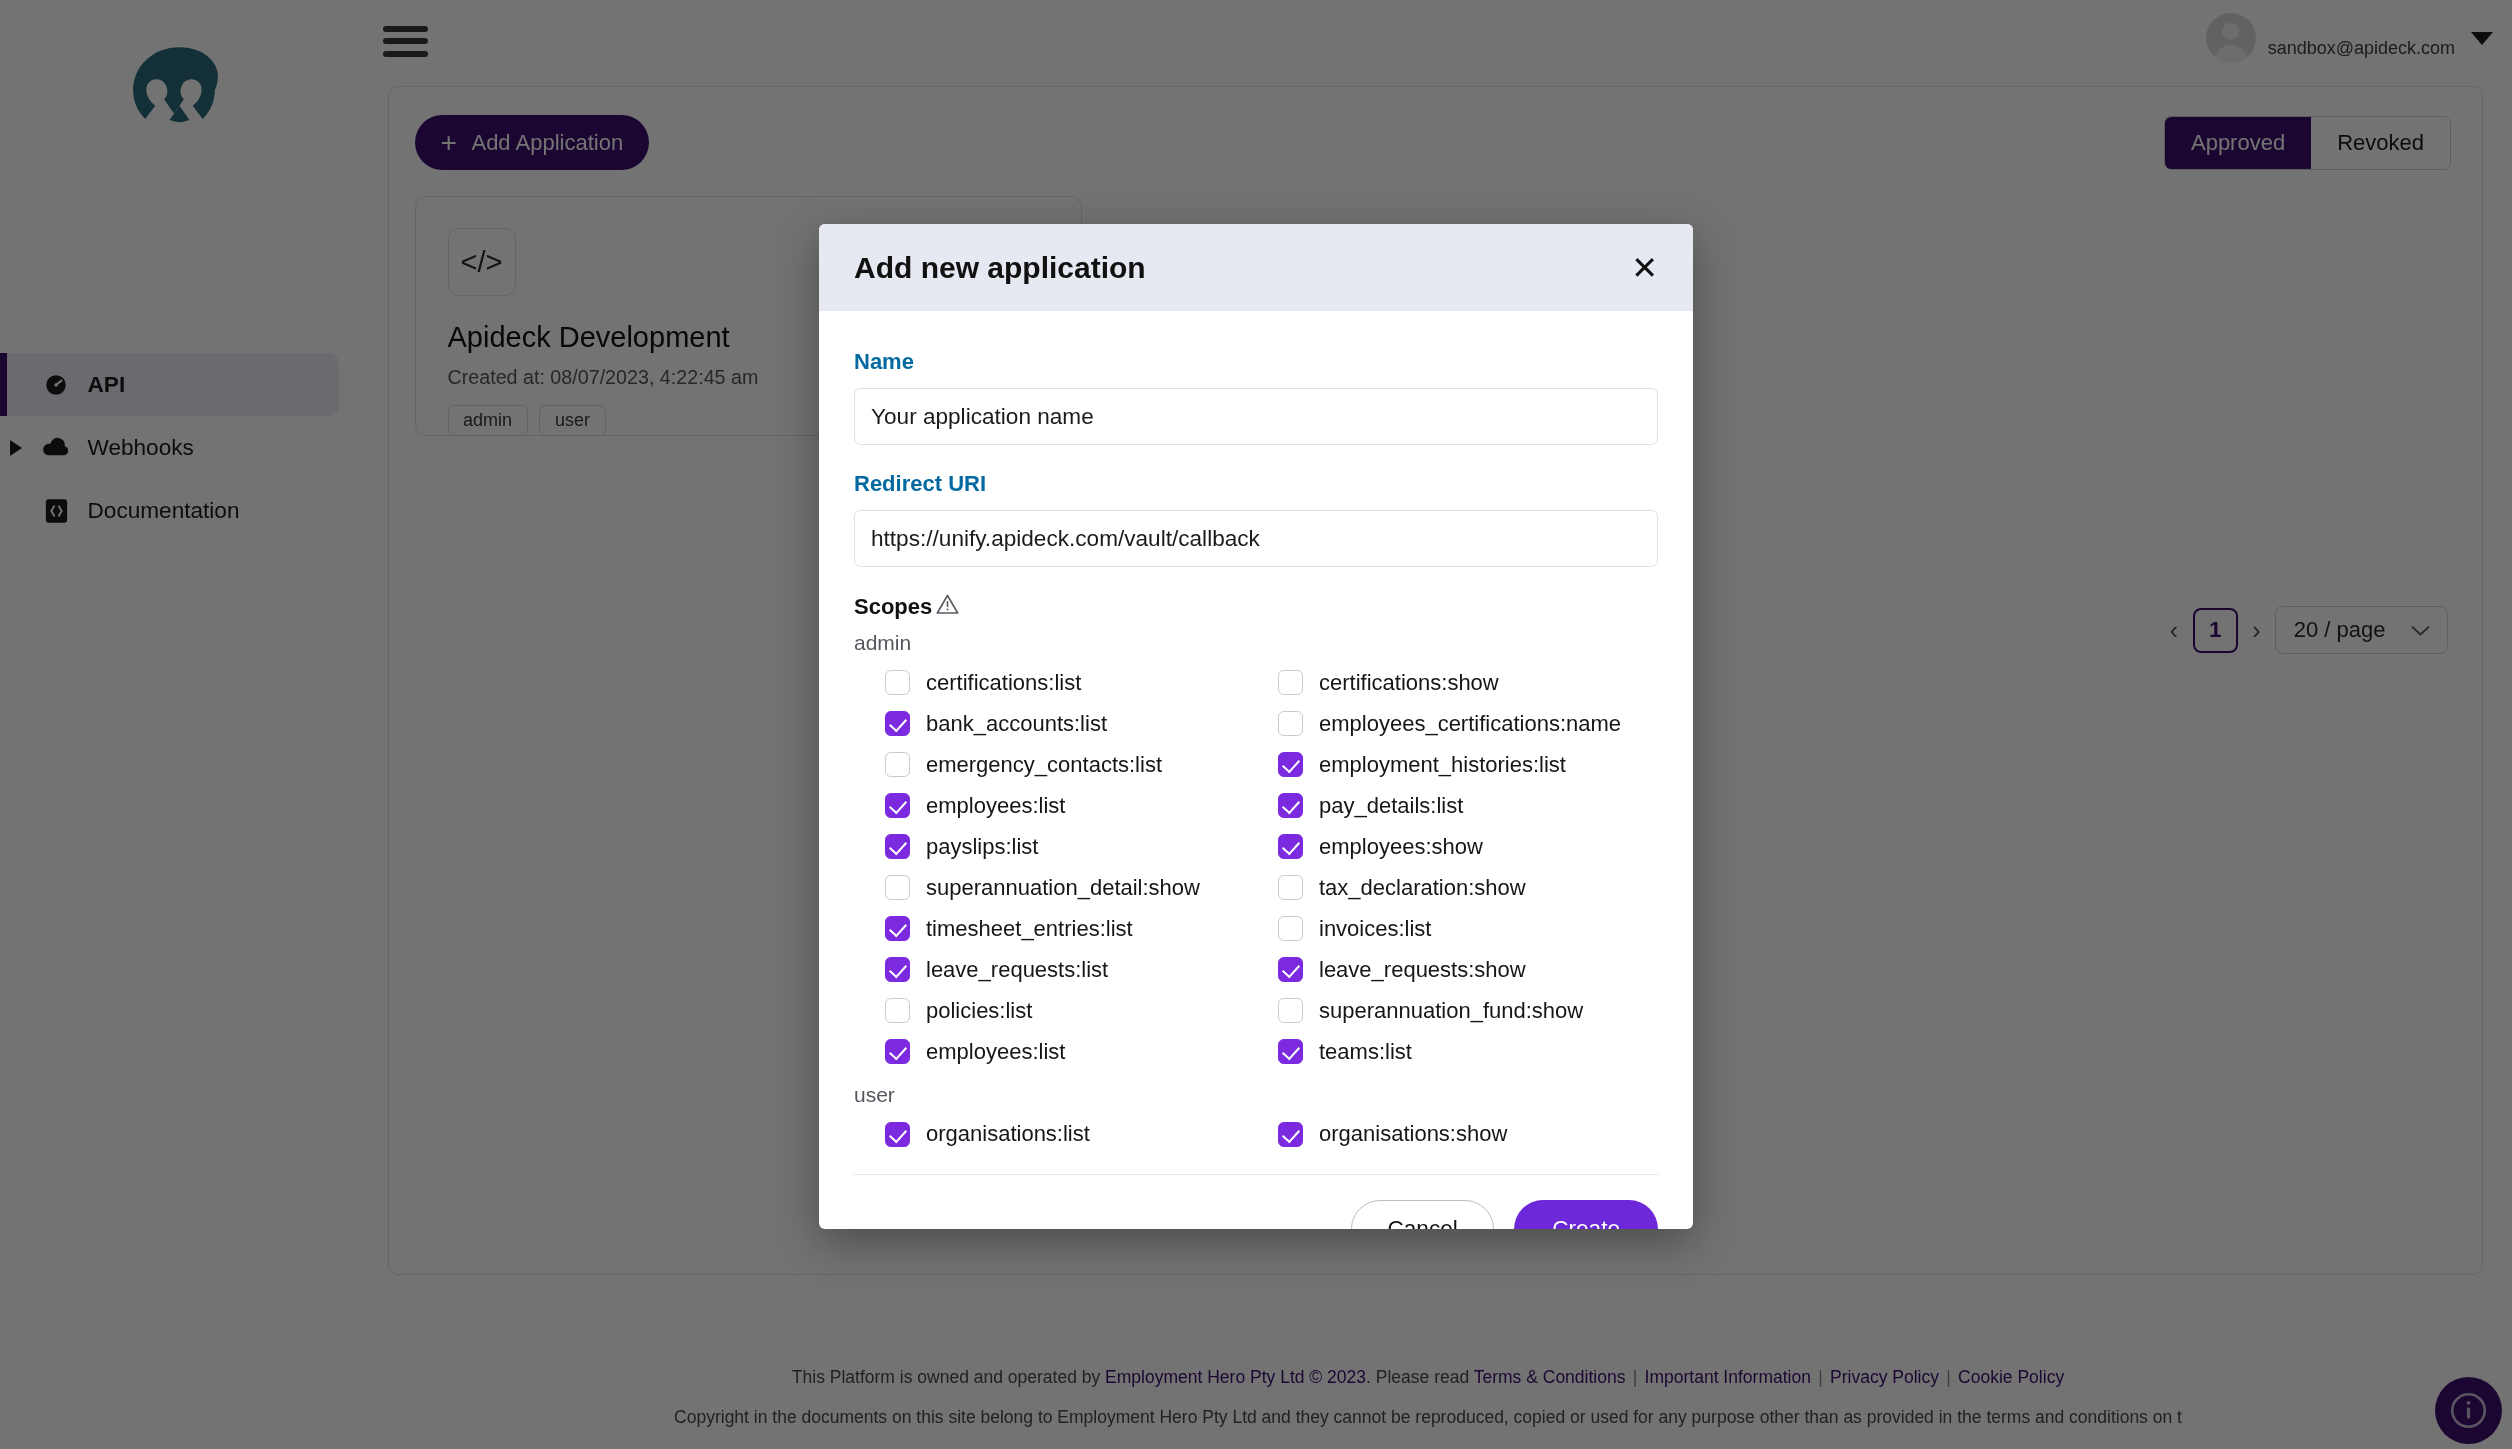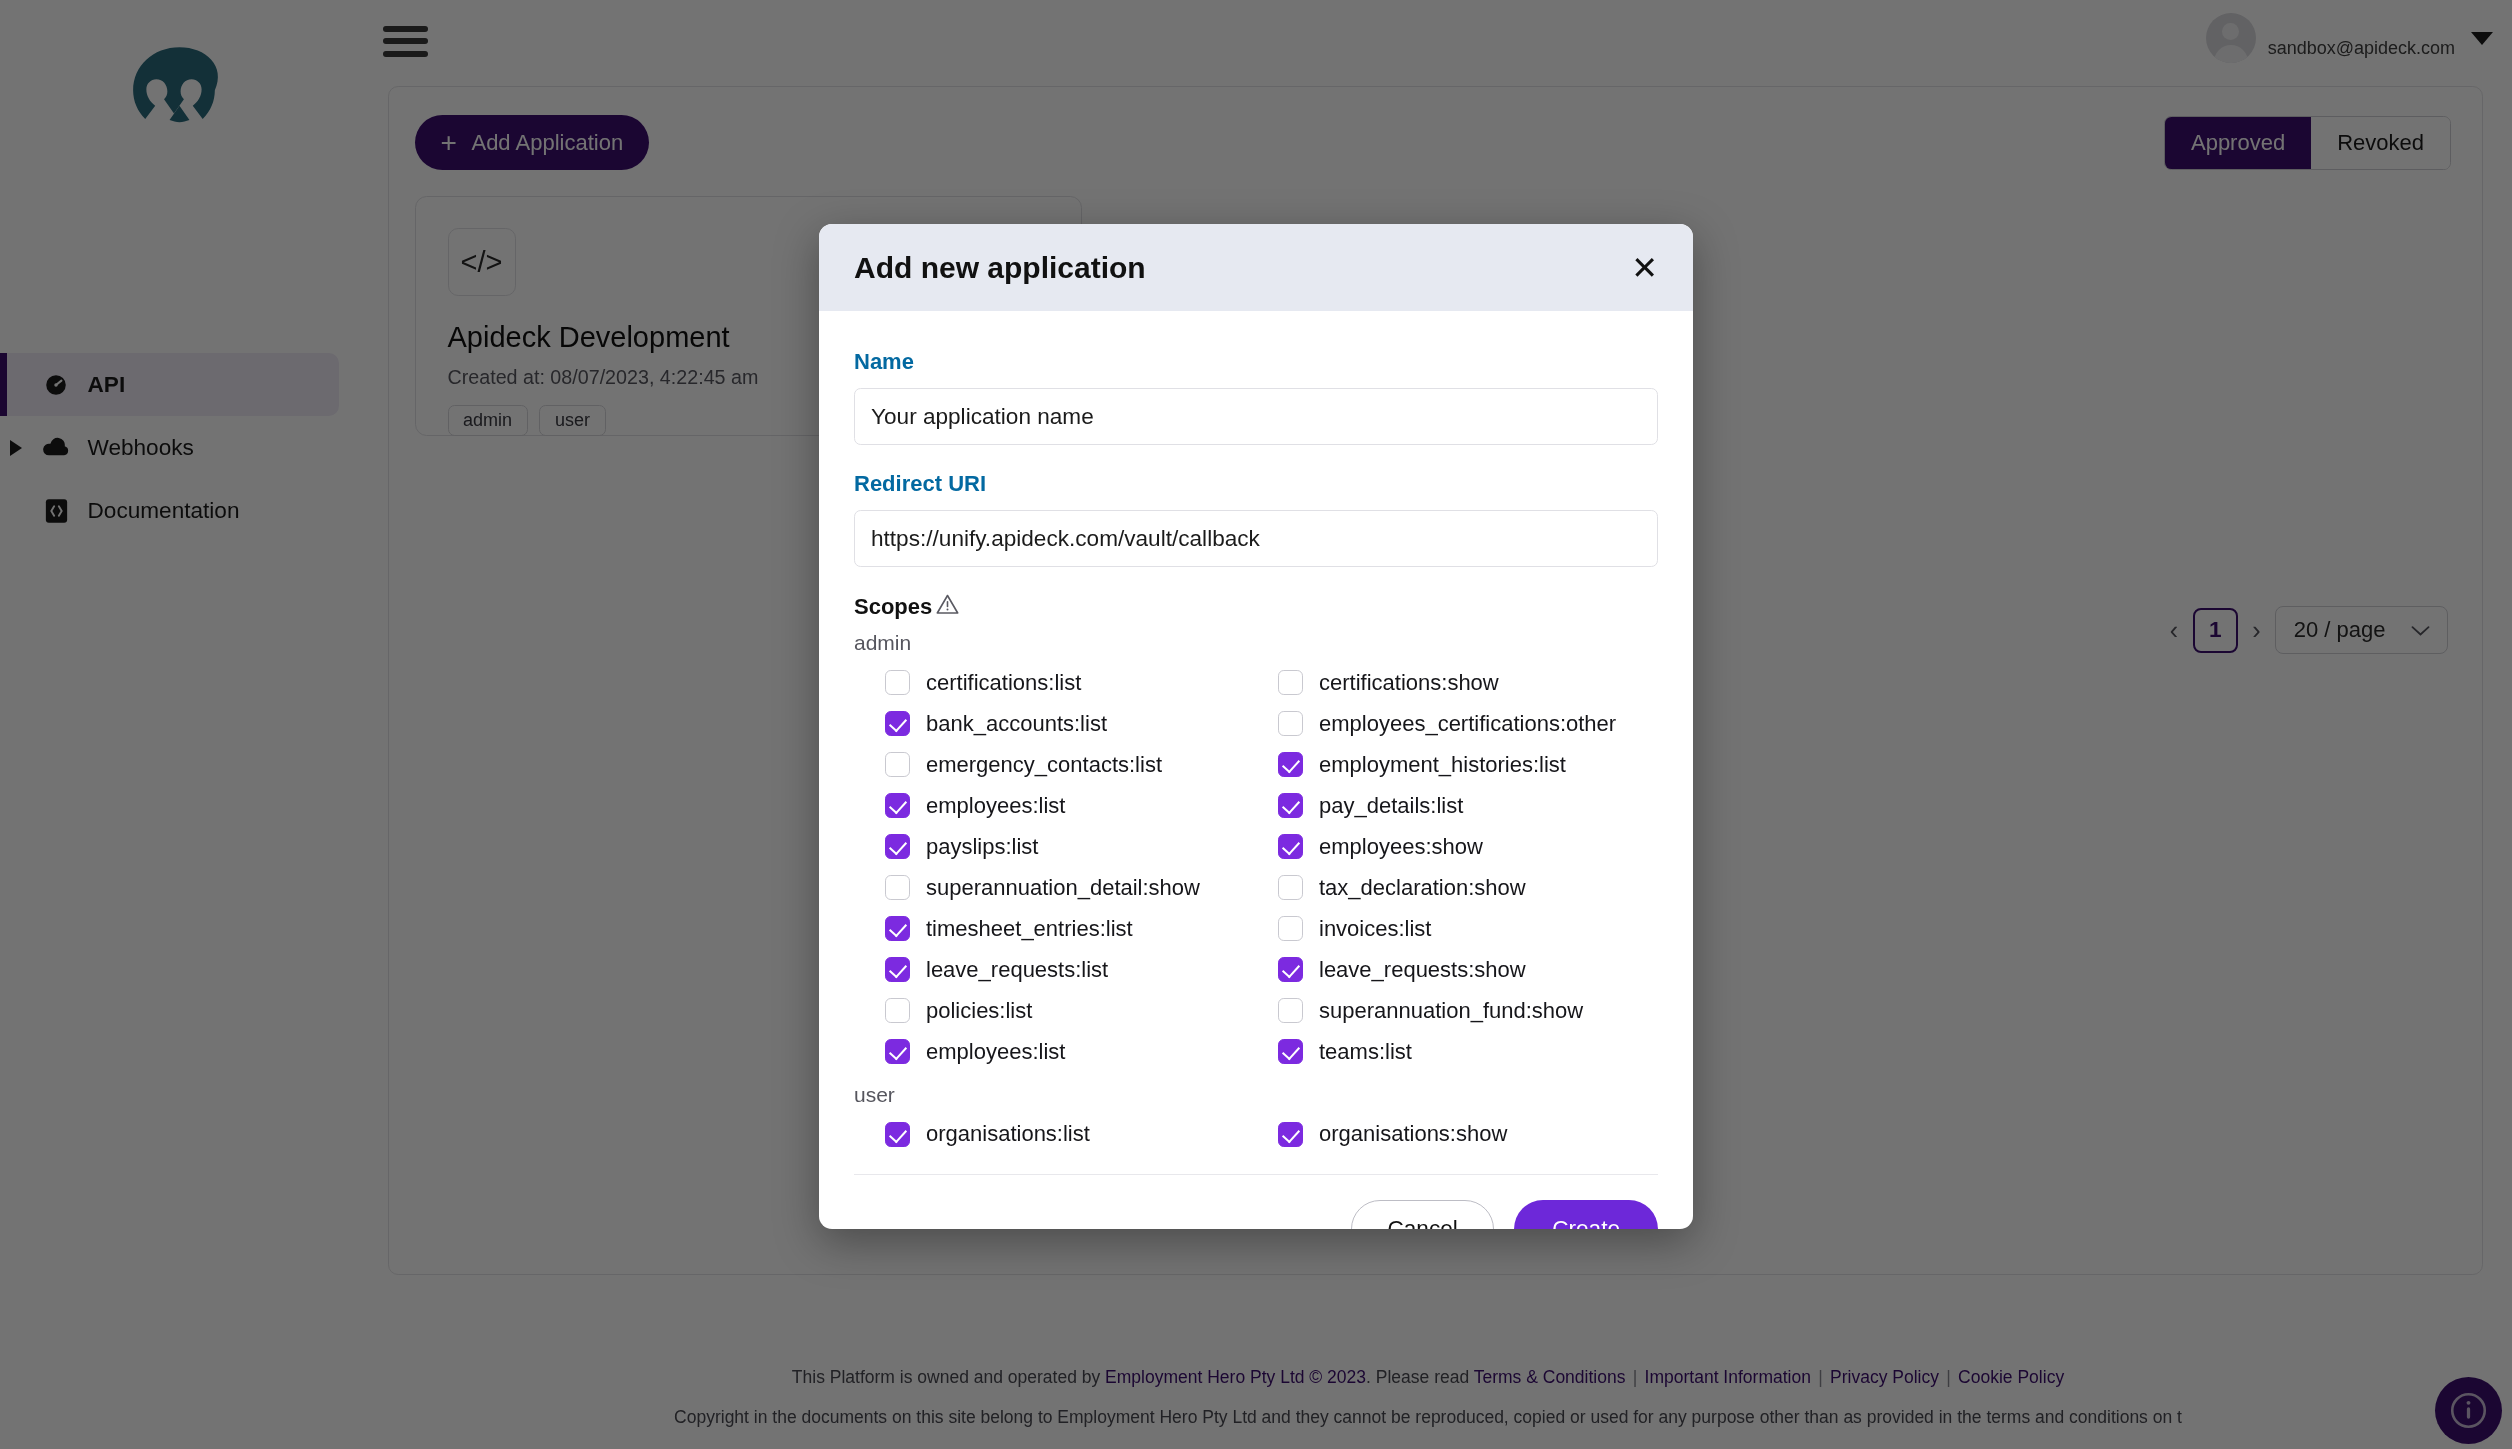--- a/index.html
+++ b/index.html
@@ -95,21 +95,21 @@
   .footer-sep { color:#8b8b93; padding:0 7.3px; }
   .footer-line2 { font-size:17.5px; color:#4a4a52; margin-top:19px; white-space:nowrap; }
   .help-fab { position:absolute; right:10.2px; bottom:5.8px; width:67px;height:67px;border-radius:50%;
               background:#3d0f70; display:flex;align-items:center;justify-content:center; cursor:pointer;}
 
   
   .overlay { position:absolute; inset:0; background:rgba(0,0,0,0.55); }
 
   .modal {
     position:absolute; left:819px; top:224px; width:874px; height:1005px;
-    background:#ffffff; border-radius:13px; overflow:hidden;
+    background:#ffffff; border-radius:6px; overflow:hidden;
     box-shadow:0 13px 44px rgba(0,0,0,.35);
   }
   .modal-header{ height:87px; background:#e6e9f1; display:flex; align-items:center;
                  padding:0 35px; justify-content:space-between; }
   .modal-title{ font-size:30px; font-weight:700; color:#111; }
   .modal-close{ font-size:32px; color:#111; cursor:pointer; line-height:1; font-weight:300;}
   .modal-body{ padding: 38px 35px 0 35px; }
 
   .field-label{ font-size:22px;font-weight:700;color:#0369a1; margin-bottom:13px; }
   .field-input{
@@ -301,21 +301,21 @@
             <div class="cb-row">
               <span class="cb"></span>
               <span class="cb-label">certifications:show</span>
             </div>
             <div class="cb-row">
               <span class="cb on"></span>
               <span class="cb-label">bank_accounts:list</span>
             </div>
             <div class="cb-row">
               <span class="cb"></span>
-              <span class="cb-label">employees_certifications:other</span>
+              <span class="cb-label">employees_certifications:name</span>
             </div>
             <div class="cb-row">
               <span class="cb"></span>
               <span class="cb-label">emergency_contacts:list</span>
             </div>
             <div class="cb-row">
               <span class="cb on"></span>
               <span class="cb-label">employment_histories:list</span>
             </div>
             <div class="cb-row">

